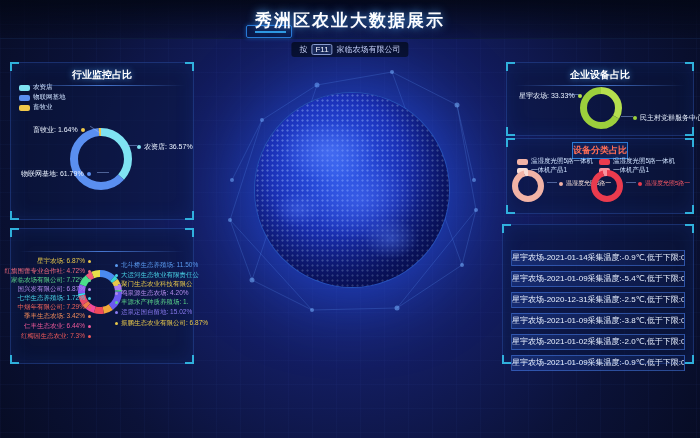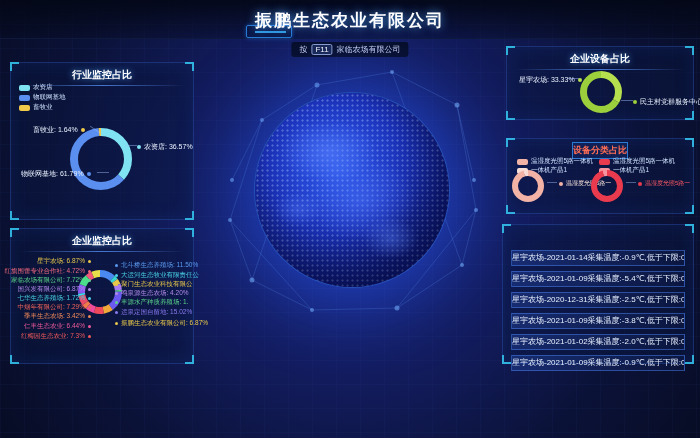--- a/index.html
+++ b/index.html
@@ -73,21 +73,21 @@
       radial-gradient(ellipse 35px 25px at 22% 60%,rgba(90,130,255,.35),transparent 70%);}
   #constellation{position:absolute;left:222px;top:60px;pointer-events:none;}
 </style>
 </head>
 <body>
 
 <div id="stage">
 
   <div id="hdr">
     <div id="logo"></div>
-    <div id="title">振鹏生态农业有限公司</div>
+    <div id="title">秀洲区农业大数据展示</div>
   </div>
   <div id="hint">
     <span>按</span>
     <span class="key">F11</span>
     <span>家临农场有限公司</span>
   </div>
 
   <svg id="constellation" width="260" height="260">
     <g stroke="rgba(110,170,255,.22)" fill="none">
       <polyline points="10,120 40,60 95,25 170,12 235,45 252,120"></polyline>
@@ -147,21 +147,20 @@
     <div class="leader" style="left:114px;top:82px;width:12px;"></div>
     <div class="co" style="left:10px;top:106px;">
       <span>物联网基地: 61.79%</span>
         <span class="dot" style="background:#5a8ff0"></span>
     </div>
     <div class="leader" style="left:86px;top:109px;width:12px;"></div>
   </div>
 
   <div class="panel" style="left:10px;top:228px;width:182px;height:134px;">
     <div class="corners"></div>
-    <div class="ptitle">企业监控占比</div>
     <div class="tline"></div>
     <svg class="donut" width="46" height="46" style="position:absolute;left:66px;top:40px;">
         <circle cx="23" cy="23" r="18.5" fill="none" stroke="#4a8af0" stroke-width="7" stroke-dasharray="13.57931404004934 102.65961414277301" stroke-dashoffset="0" transform="rotate(-90 23 23)"></circle>
         <circle cx="23" cy="23" r="18.5" fill="none" stroke="#3ad4d4" stroke-width="7" stroke-dasharray="3.5424297495780888 112.69649843324426" stroke-dashoffset="-13.57931404004934" transform="rotate(-90 23 23)"></circle>
         <circle cx="23" cy="23" r="18.5" fill="none" stroke="#e8c84a" stroke-width="7" stroke-dasharray="4.723239666104119 111.51568851671823" stroke-dashoffset="-17.12174378962743" transform="rotate(-90 23 23)"></circle>
         <circle cx="23" cy="23" r="18.5" fill="none" stroke="#a87af0" stroke-width="7" stroke-dasharray="4.959401649409324 111.27952653341302" stroke-dashoffset="-21.84498345573155" transform="rotate(-90 23 23)"></circle>
         <circle cx="23" cy="23" r="18.5" fill="none" stroke="#5ad48a" stroke-width="7" stroke-dasharray="1.7712148747890444 114.46771330803331" stroke-dashoffset="-26.804385105140874" transform="rotate(-90 23 23)"></circle>
         <circle cx="23" cy="23" r="18.5" fill="none" stroke="#6a5af0" stroke-width="7" stroke-dasharray="17.735764946220964 98.50316323660138" stroke-dashoffset="-28.57559997992992" transform="rotate(-90 23 23)"></circle>
         <circle cx="23" cy="23" r="18.5" fill="none" stroke="#f0a83a" stroke-width="7" stroke-dasharray="8.112164126533823 108.12676405628852" stroke-dashoffset="-46.31136492615089" transform="rotate(-90 23 23)"></circle>
         <circle cx="23" cy="23" r="18.5" fill="none" stroke="#f04a5a" stroke-width="7" stroke-dasharray="8.619912390640016 107.61901579218234" stroke-dashoffset="-54.423529052684714" transform="rotate(-90 23 23)"></circle>
@@ -187,21 +186,21 @@
 
     <div class="lbl r" style="left:104px;top:32px;color:#5a9af0">北斗桥生态养殖场: 11.50%</div>
     <div class="lbl r" style="left:104px;top:42px;color:#4ad4e8">大运河生态牧业有限责任公</div>
     <div class="lbl r" style="left:104px;top:51px;color:#e8c84a">聚门生态农业科技有限公</div>
     <div class="lbl r" style="left:104px;top:60px;color:#b08ae8">鸣泉源生态农场: 4.20%</div>
     <div class="lbl r" style="left:104px;top:69px;color:#5ad48a">丰源水产种质养殖场: 1.</div>
     <div class="lbl r" style="left:104px;top:79px;color:#8a7af0">运泉定国自留地: 15.02%</div>
     <div class="lbl r" style="left:104px;top:90px;color:#e8c84a">振鹏生态农业有限公司: 6.87%</div>
   </div>
 
-  <div class="panel" style="left:506px;top:46px;width:186px;height:72px;">
+  <div class="panel" style="left:506px;top:62px;width:186px;height:72px;">
     <div class="corners"></div>
     <div class="ptitle">企业设备占比</div>
     <div class="tline"></div>
     <svg class="donut" width="44" height="44" style="position:absolute;left:72px;top:23px;">
         <circle cx="22" cy="22" r="17.5" fill="none" stroke="#b6e04e" stroke-width="7" stroke-dasharray="36.64824910045173 73.30749377519103" stroke-dashoffset="0" transform="rotate(-90 22 22)"></circle>
         <circle cx="22" cy="22" r="17.5" fill="none" stroke="#9ccf3c" stroke-width="7" stroke-dasharray="73.30749377519103 36.64824910045172" stroke-dashoffset="-36.64824910045173" transform="rotate(-90 22 22)"></circle>
       </svg>
     <div class="co" style="left:12px;top:28px;">
       <span>星宇农场: 33.33%</span>
         <span class="dot" style="background:#b6e04e"></span>

